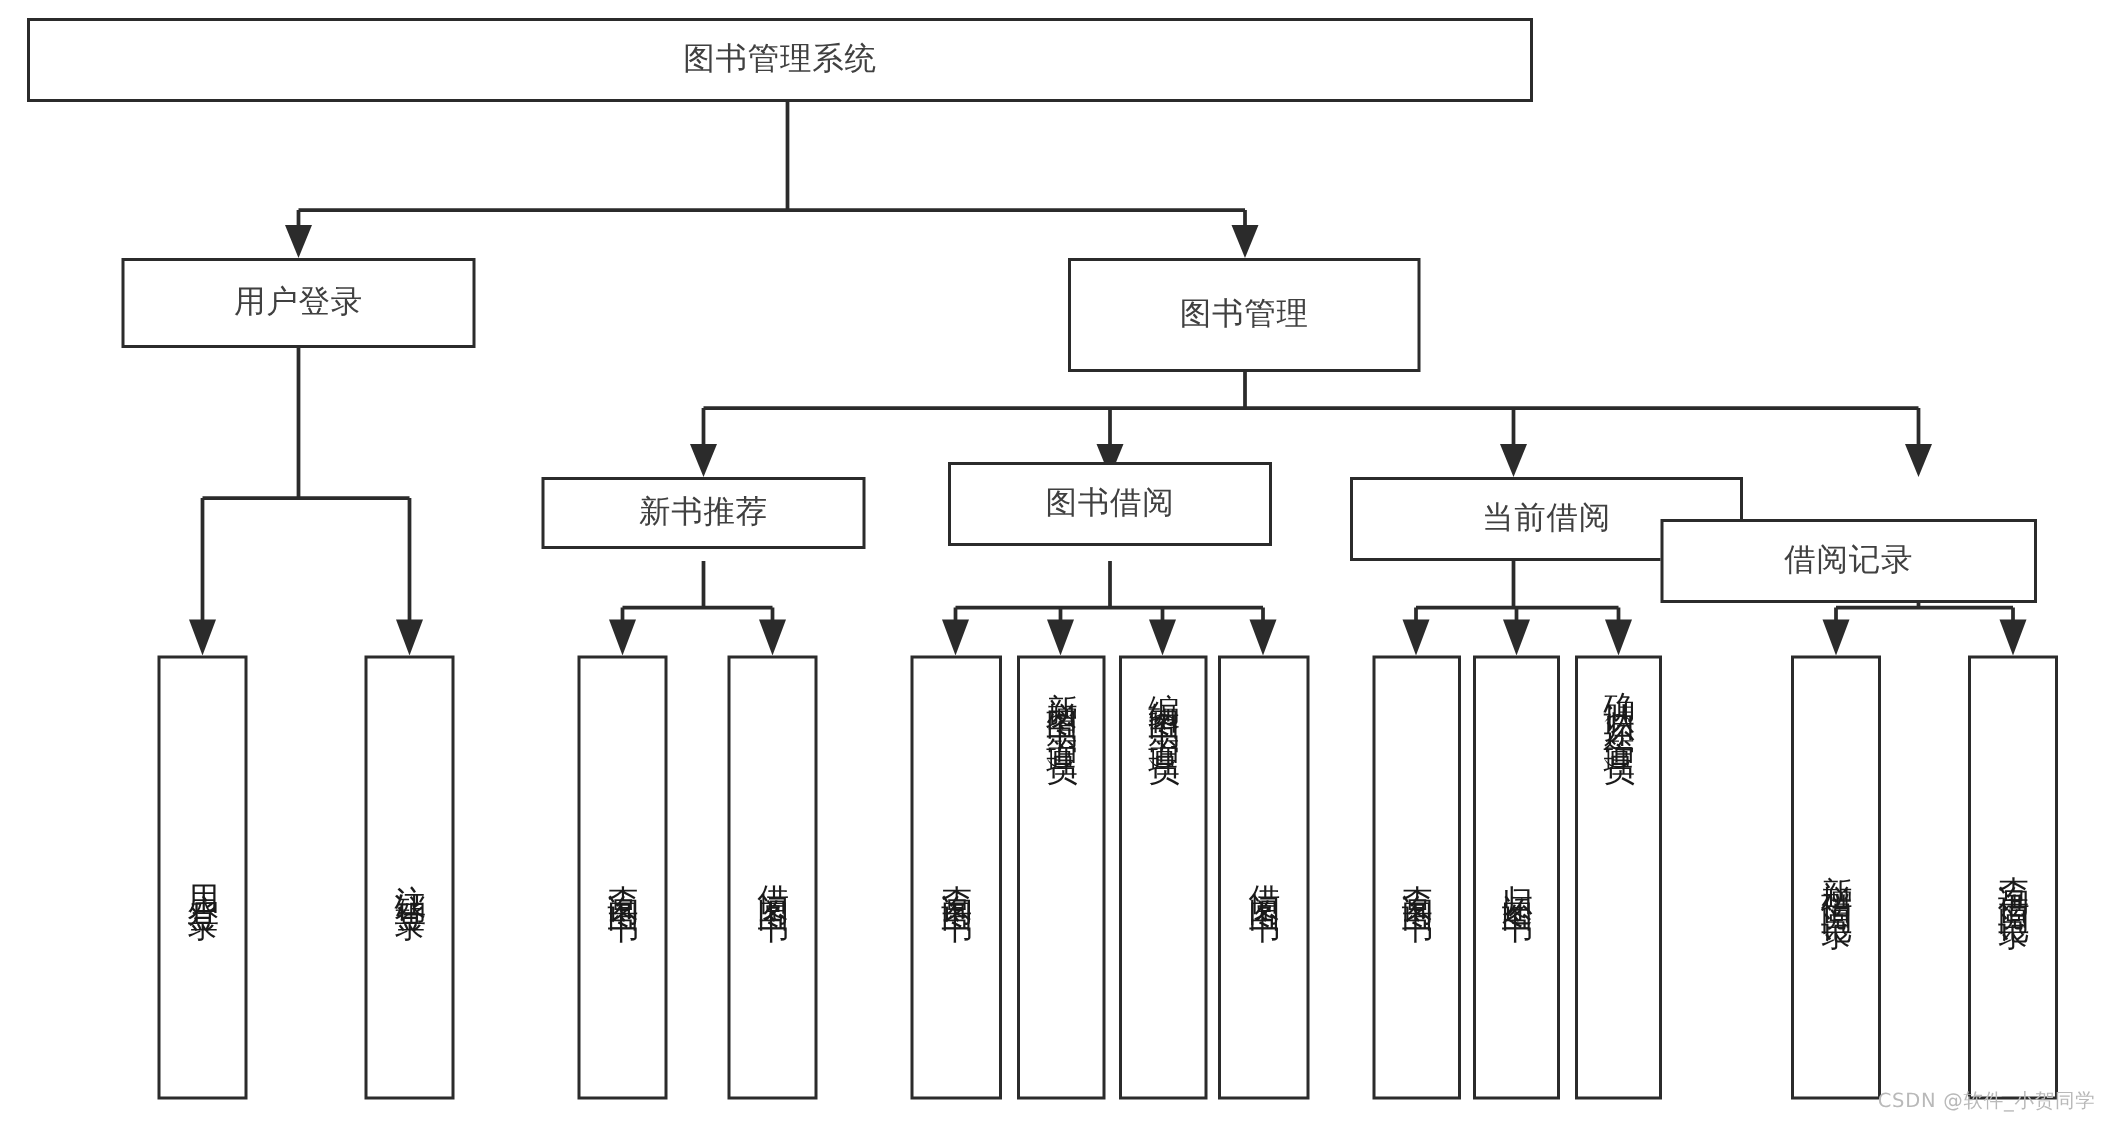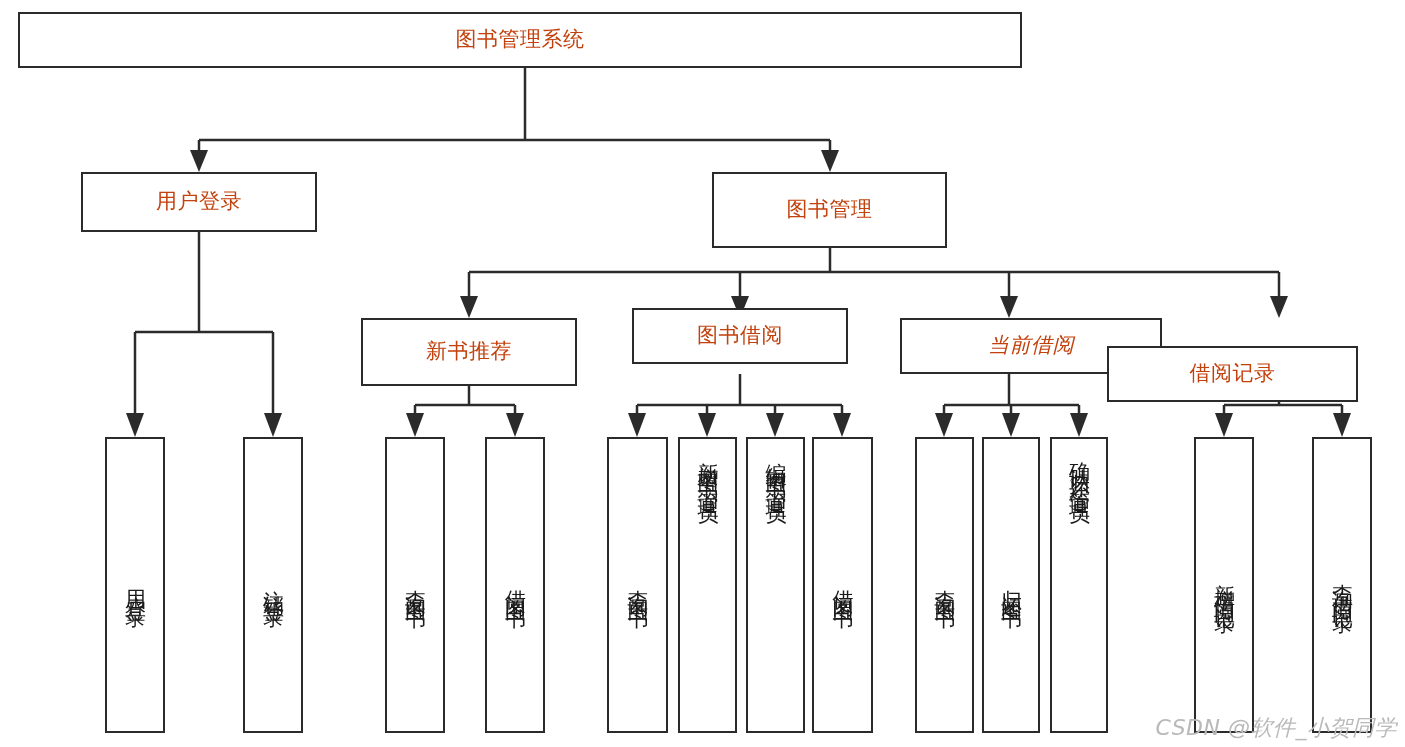--- a/index.html
+++ b/index.html
@@ -25,21 +25,21 @@
     position: absolute;
     box-sizing: border-box;
     background: #ffffff;
     border: 2.5px solid #2b2b2b;
     display: flex;
     align-items: center;
     justify-content: center;
   }
   .node-label-h {
     font-size: 21px;
-    color: #c2410c;
+    color: #404040;
     letter-spacing: 0.5px;
     line-height: 1.1;
     white-space: nowrap;
   }
   .node-label-v {
     writing-mode: vertical-rl;
     text-orientation: upright;
     font-size: 21px;
     color: #1a1a1a;
     letter-spacing: 6px;
@@ -68,25 +68,24 @@
     stroke-width: 2.5;
     fill: none;
   }
   .conn-arrow {
     fill: #2b2b2b;
   }
   #watermark {
     position: absolute;
     right: 8px;
     bottom: 4px;
-    font-size: 22px;
+    font-size: 13px;
     color: #b9b9b9;
     letter-spacing: 0.5px;
     white-space: nowrap;
-    font-style: italic;
   }
 </style>
 </head>
 <body>
 
 <div id="diagram-root">
 
   <svg class="connectors" viewBox="0 0 1405 747" xmlns="http://www.w3.org/2000/svg">
     <defs></defs>
 
@@ -169,29 +168,29 @@
   </div>
 
   <div class="node-box" style="left:81px; top:172px; width:236px; height:60px;">
     <span class="node-label-h">用户登录</span>
   </div>
 
   <div class="node-box" style="left:712px; top:172px; width:235px; height:76px;">
     <span class="node-label-h">图书管理</span>
   </div>
 
-  <div class="node-box" style="left:361px; top:318px; width:216px; height:68px;">
+  <div class="node-box" style="left:361px; top:318px; width:216px; height:48px;">
     <span class="node-label-h">新书推荐</span>
   </div>
 
   <div class="node-box" style="left:632px; top:308px; width:216px; height:56px;">
     <span class="node-label-h">图书借阅</span>
   </div>
 
-  <div class="node-box" style="left:900px; top:318px; width:262px; height:56px;font-style:italic;">
+  <div class="node-box" style="left:900px; top:318px; width:262px; height:56px;">
     <span class="node-label-h">当前借阅</span>
   </div>
 
   <div class="node-box" style="left:1107px; top:318px; width:251px; height:56px;margin-top:28px;">
     <span class="node-label-h">借阅记录</span>
   </div>
 
   <div class="node-box leaf-box center-v" style="left:105px; top:437px; width:60px; height:296px;">
     <span class="node-label-v">用户登录</span>
   </div>

